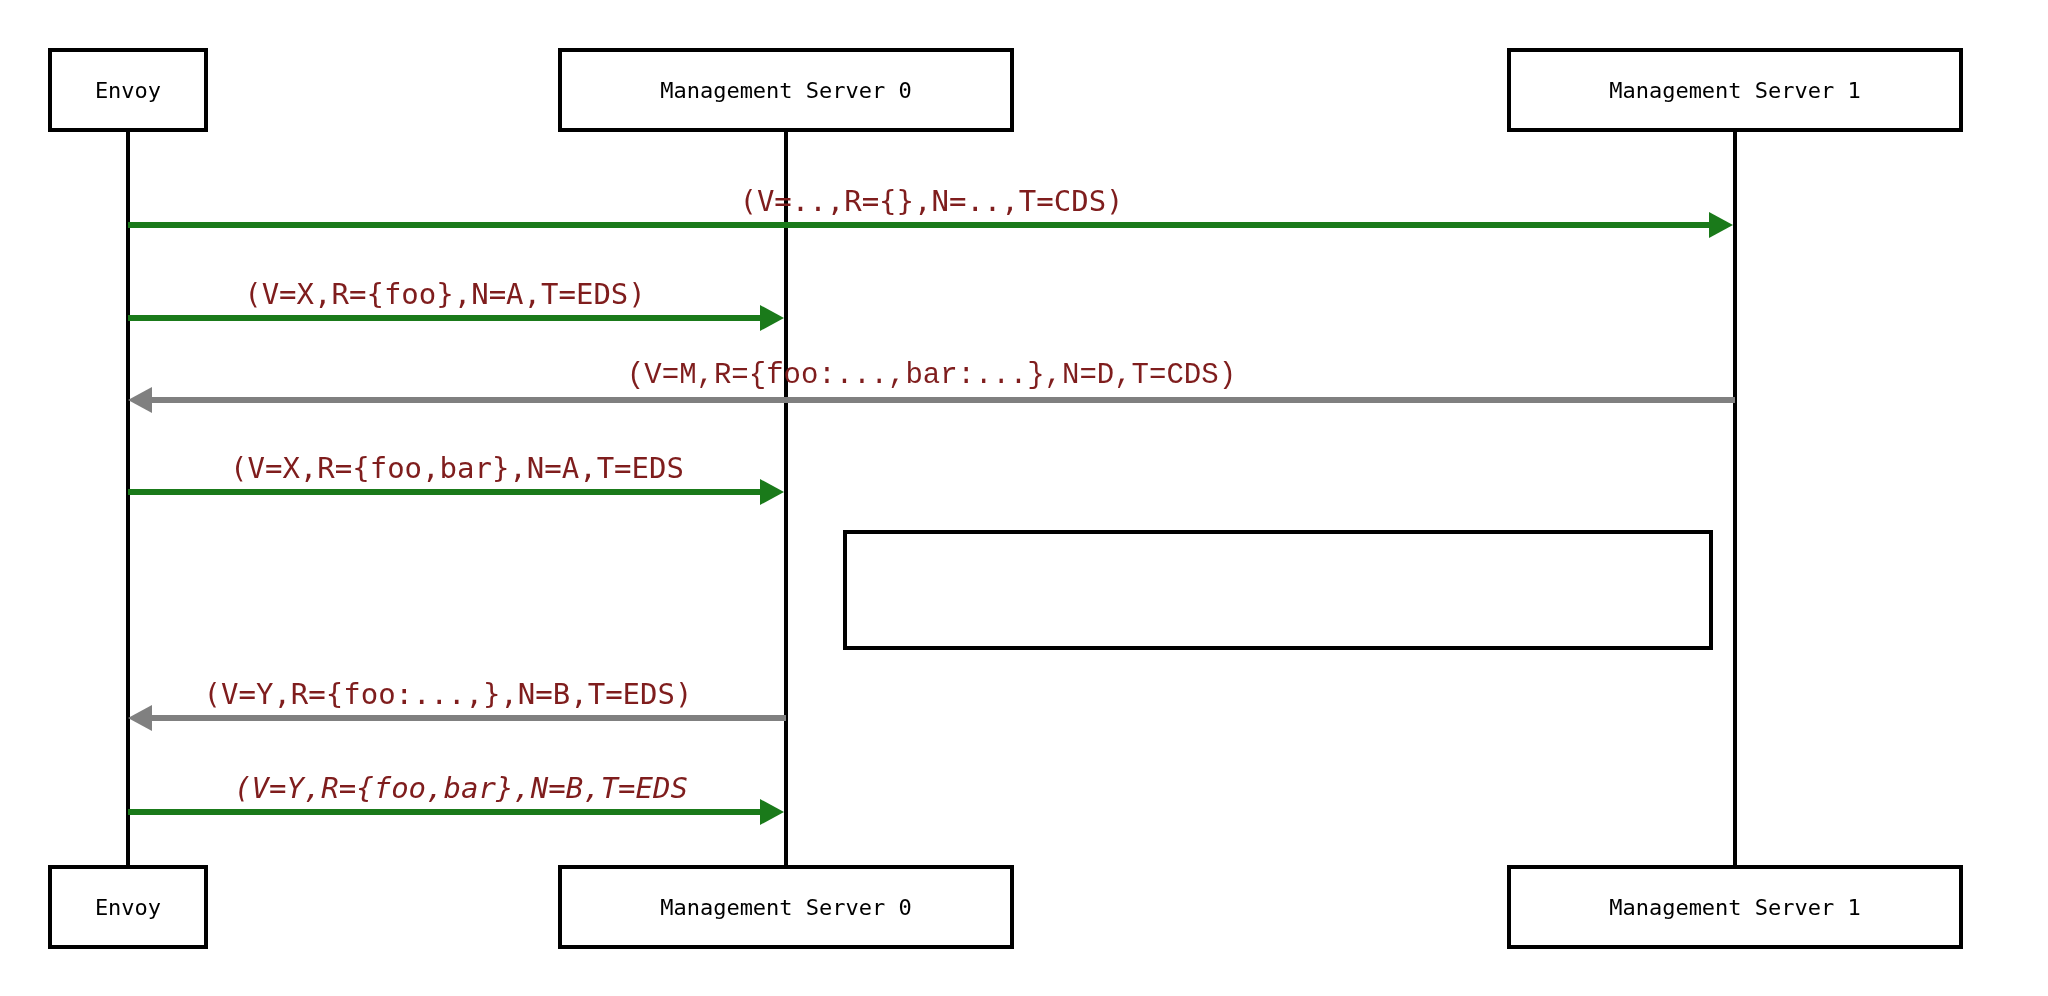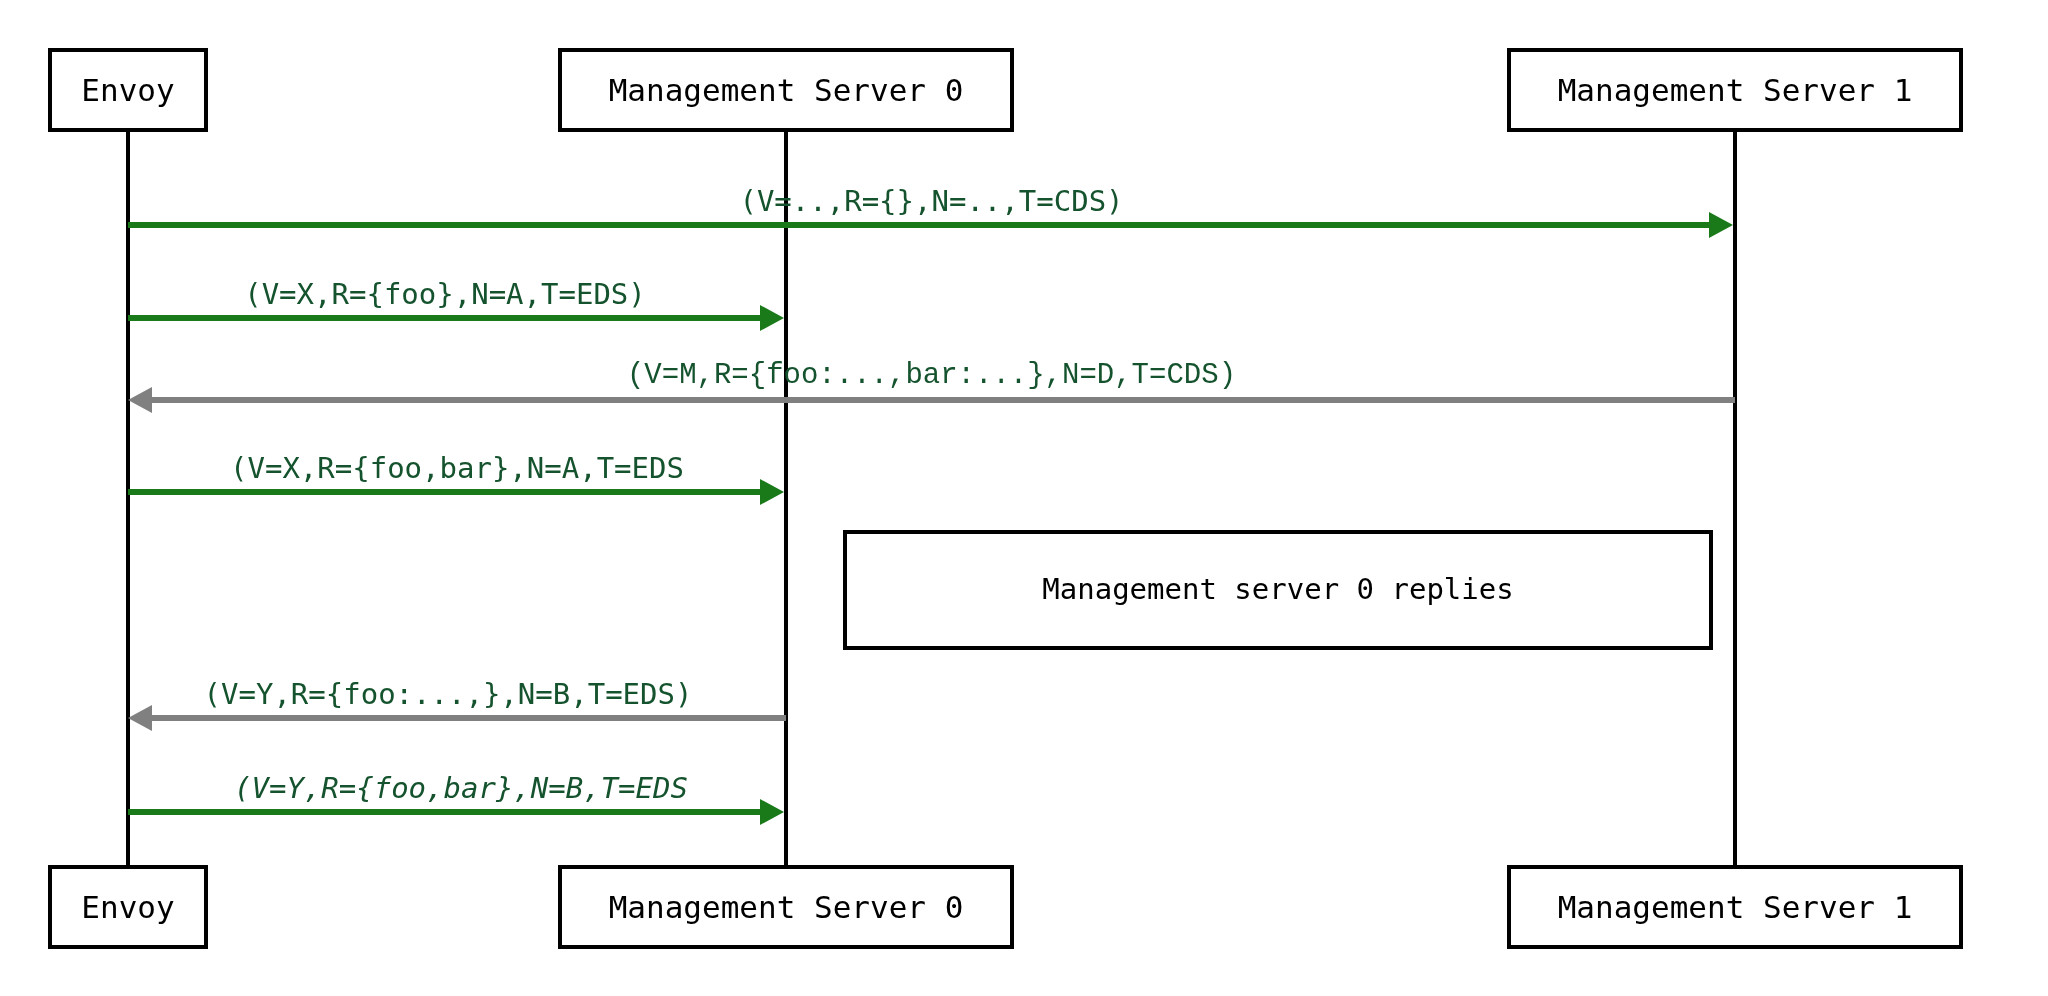--- a/index.html
+++ b/index.html
@@ -22,21 +22,21 @@
   }
   .participant-box {
     position: absolute;
     box-sizing: border-box;
     border: 4px solid #000000;
     background: #ffffff;
     display: flex;
     align-items: center;
     justify-content: center;
     color: #000000;
-    font-size: 31px;
+    font-size: 22px;
     letter-spacing: 0px;
     white-space: nowrap;
   }
   .msg-line {
     position: absolute;
     height: 6px;
   }
   .msg-arrow {
     position: absolute;
     width: 0;
@@ -48,21 +48,21 @@
     border-left-width: 24px;
     border-left-style: solid;
   }
   .msg-arrow.left {
     border-right-width: 24px;
     border-right-style: solid;
   }
   .msg-label {
     position: absolute;
     font-size: 29px;
-    color: #14532d;
+    color: #7f1d1d;
     white-space: pre;
     text-align: center;
   }
   .note-box {
     position: absolute;
     box-sizing: border-box;
     border: 4px solid #000000;
     background: #ffffff;
     display: flex;
     flex-direction: column;
@@ -117,21 +117,20 @@
 
   <div class="msg-label" style="left:128px; top:359px; width:1607px;font-family:Liberation Mono, monospace;">(V=M,R={foo:...,bar:...},N=D,T=CDS)</div>
   <div class="msg-line" style="left:152px; top:397px; width:1583px; background:#808080;"></div>
   <div class="msg-arrow left" style="left:128px; top:387px; border-right-color:#808080;"></div>
 
   <div class="msg-label" style="left:128px; top:451px; width:658px;text-align:center;">(V=X,R={foo,bar},N=A,T=EDS</div>
   <div class="msg-line" style="left:128px; top:489px; width:634px; background:#1a7a1a;"></div>
   <div class="msg-arrow right" style="left:760px; top:479px; border-left-color:#1a7a1a;"></div>
 
   <div class="note-box" style="left:843px; top:530px; width:870px; height:120px;">
-    <div class="note-line">Management server 0 replies</div>
   </div>
 
   <div class="msg-label" style="left:119px; top:677px; width:658px;">(V=Y,R={foo:...,},N=B,T=EDS)</div>
   <div class="msg-line" style="left:152px; top:715px; width:634px; background:#808080;"></div>
   <div class="msg-arrow left" style="left:128px; top:705px; border-right-color:#808080;"></div>
 
   <div class="msg-label" style="left:132px; top:771px; width:658px;font-style:italic;">(V=Y,R={foo,bar},N=B,T=EDS</div>
   <div class="msg-line" style="left:128px; top:809px; width:634px; background:#1a7a1a;"></div>
   <div class="msg-arrow right" style="left:760px; top:799px; border-left-color:#1a7a1a;"></div>
 

